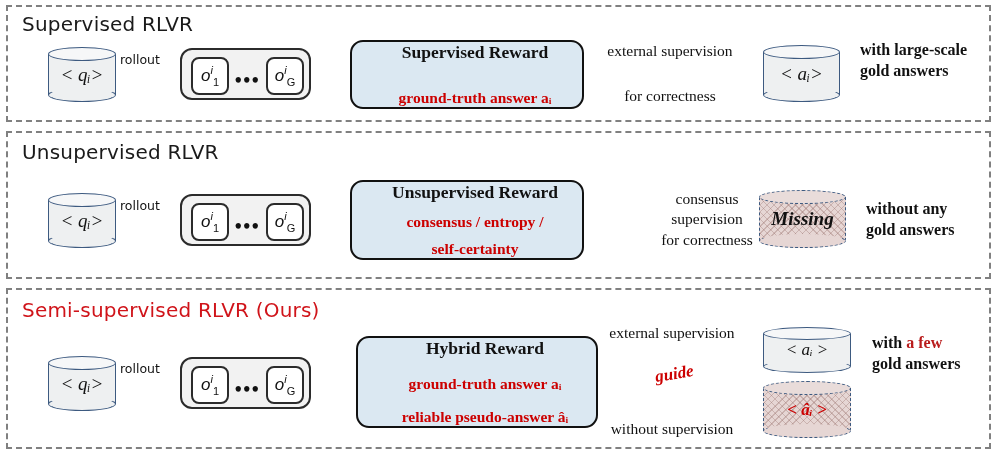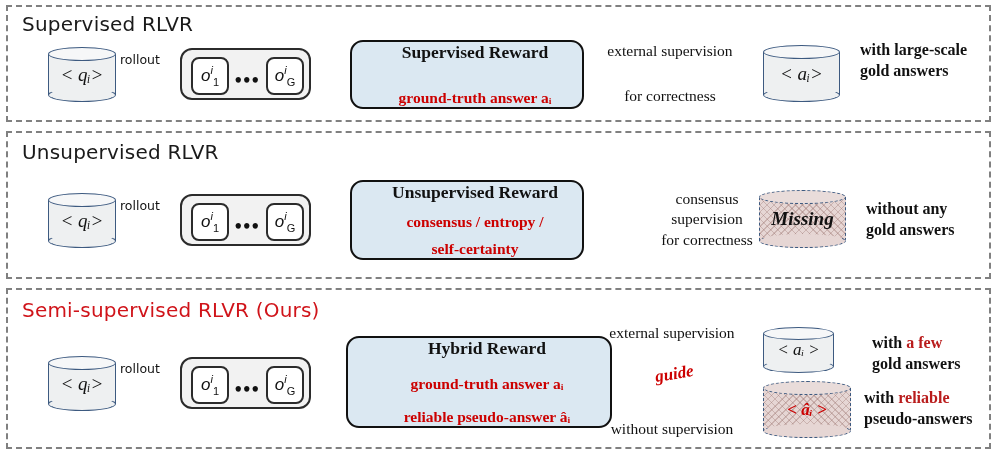--- a/index.html
+++ b/index.html
@@ -207,49 +207,45 @@
   <div class="rollgroup" style="left:180px;top:357px;width:131px;height:52px;">
     <div class="obox" style="left:9px;top:7px;width:38px;height:38px;">
       <div class="t">o<sup>i</sup><sub>1</sub></div>
     </div>
     <div class="dots" style="left:50px;top:20px;width:31px;">•••</div>
     <div class="obox" style="left:84px;top:7px;width:38px;height:38px;">
       <div class="t">o<sup>i</sup><sub>G</sub></div>
     </div>
   </div>
 
-  <div class="reward" style="left:346px;top:336px;width:266px;height:92px;">
+  <div class="reward" style="left:356px;top:336px;width:242px;height:92px;">
     <div class="head">Hybrid Reward</div>
     <div class="sub">ground-truth answer aᵢ</div>
     <div class="sub" style="margin-top:0;">reliable pseudo-answer âᵢ</div>
   </div>
 
   <div class="cap c" style="left:590px;top:324px;width:164px;">external supervision</div>
   <div class="cap c" style="left:590px;top:420px;width:164px;">without supervision</div>
 
   <div class="guide-lbl" style="left:655px;top:364px;">guide</div>
 
-  <div class="cyl flat" style="left:763px;top:327px;width:71px;height:46px;">
+  <div class="cyl flat" style="left:763px;top:327px;width:88px;height:46px;">
     <div class="body"></div>
       <div class="bot"></div>
       <div class="top"></div>
     <div class="lbl" style="font-size:17px;">&lt; aᵢ &gt;</div>
   </div>
 
   <div class="cyl miss" style="left:763px;top:381px;width:88px;height:57px;">
     <div class="body"></div>
       <div class="hatch"></div>
       <div class="bot"></div>
       <div class="top"></div>
     <div class="lbl" style="font-size:17px;color:#cc0000;font-weight:bold;">&lt; âᵢ &gt;</div>
   </div>
 
   <div class="side" style="left:872px;top:333px;">
     <div><span>with </span><span class="r">a few</span></div>
     <div>gold answers</div>
   </div>
 
-  <div class="side" style="left:864px;top:388px;">
-    <div><span>with </span><span class="r">reliable</span></div>
-    <div>pseudo-answers</div>
-  </div>
 
 </div>
 
 </body></html>

